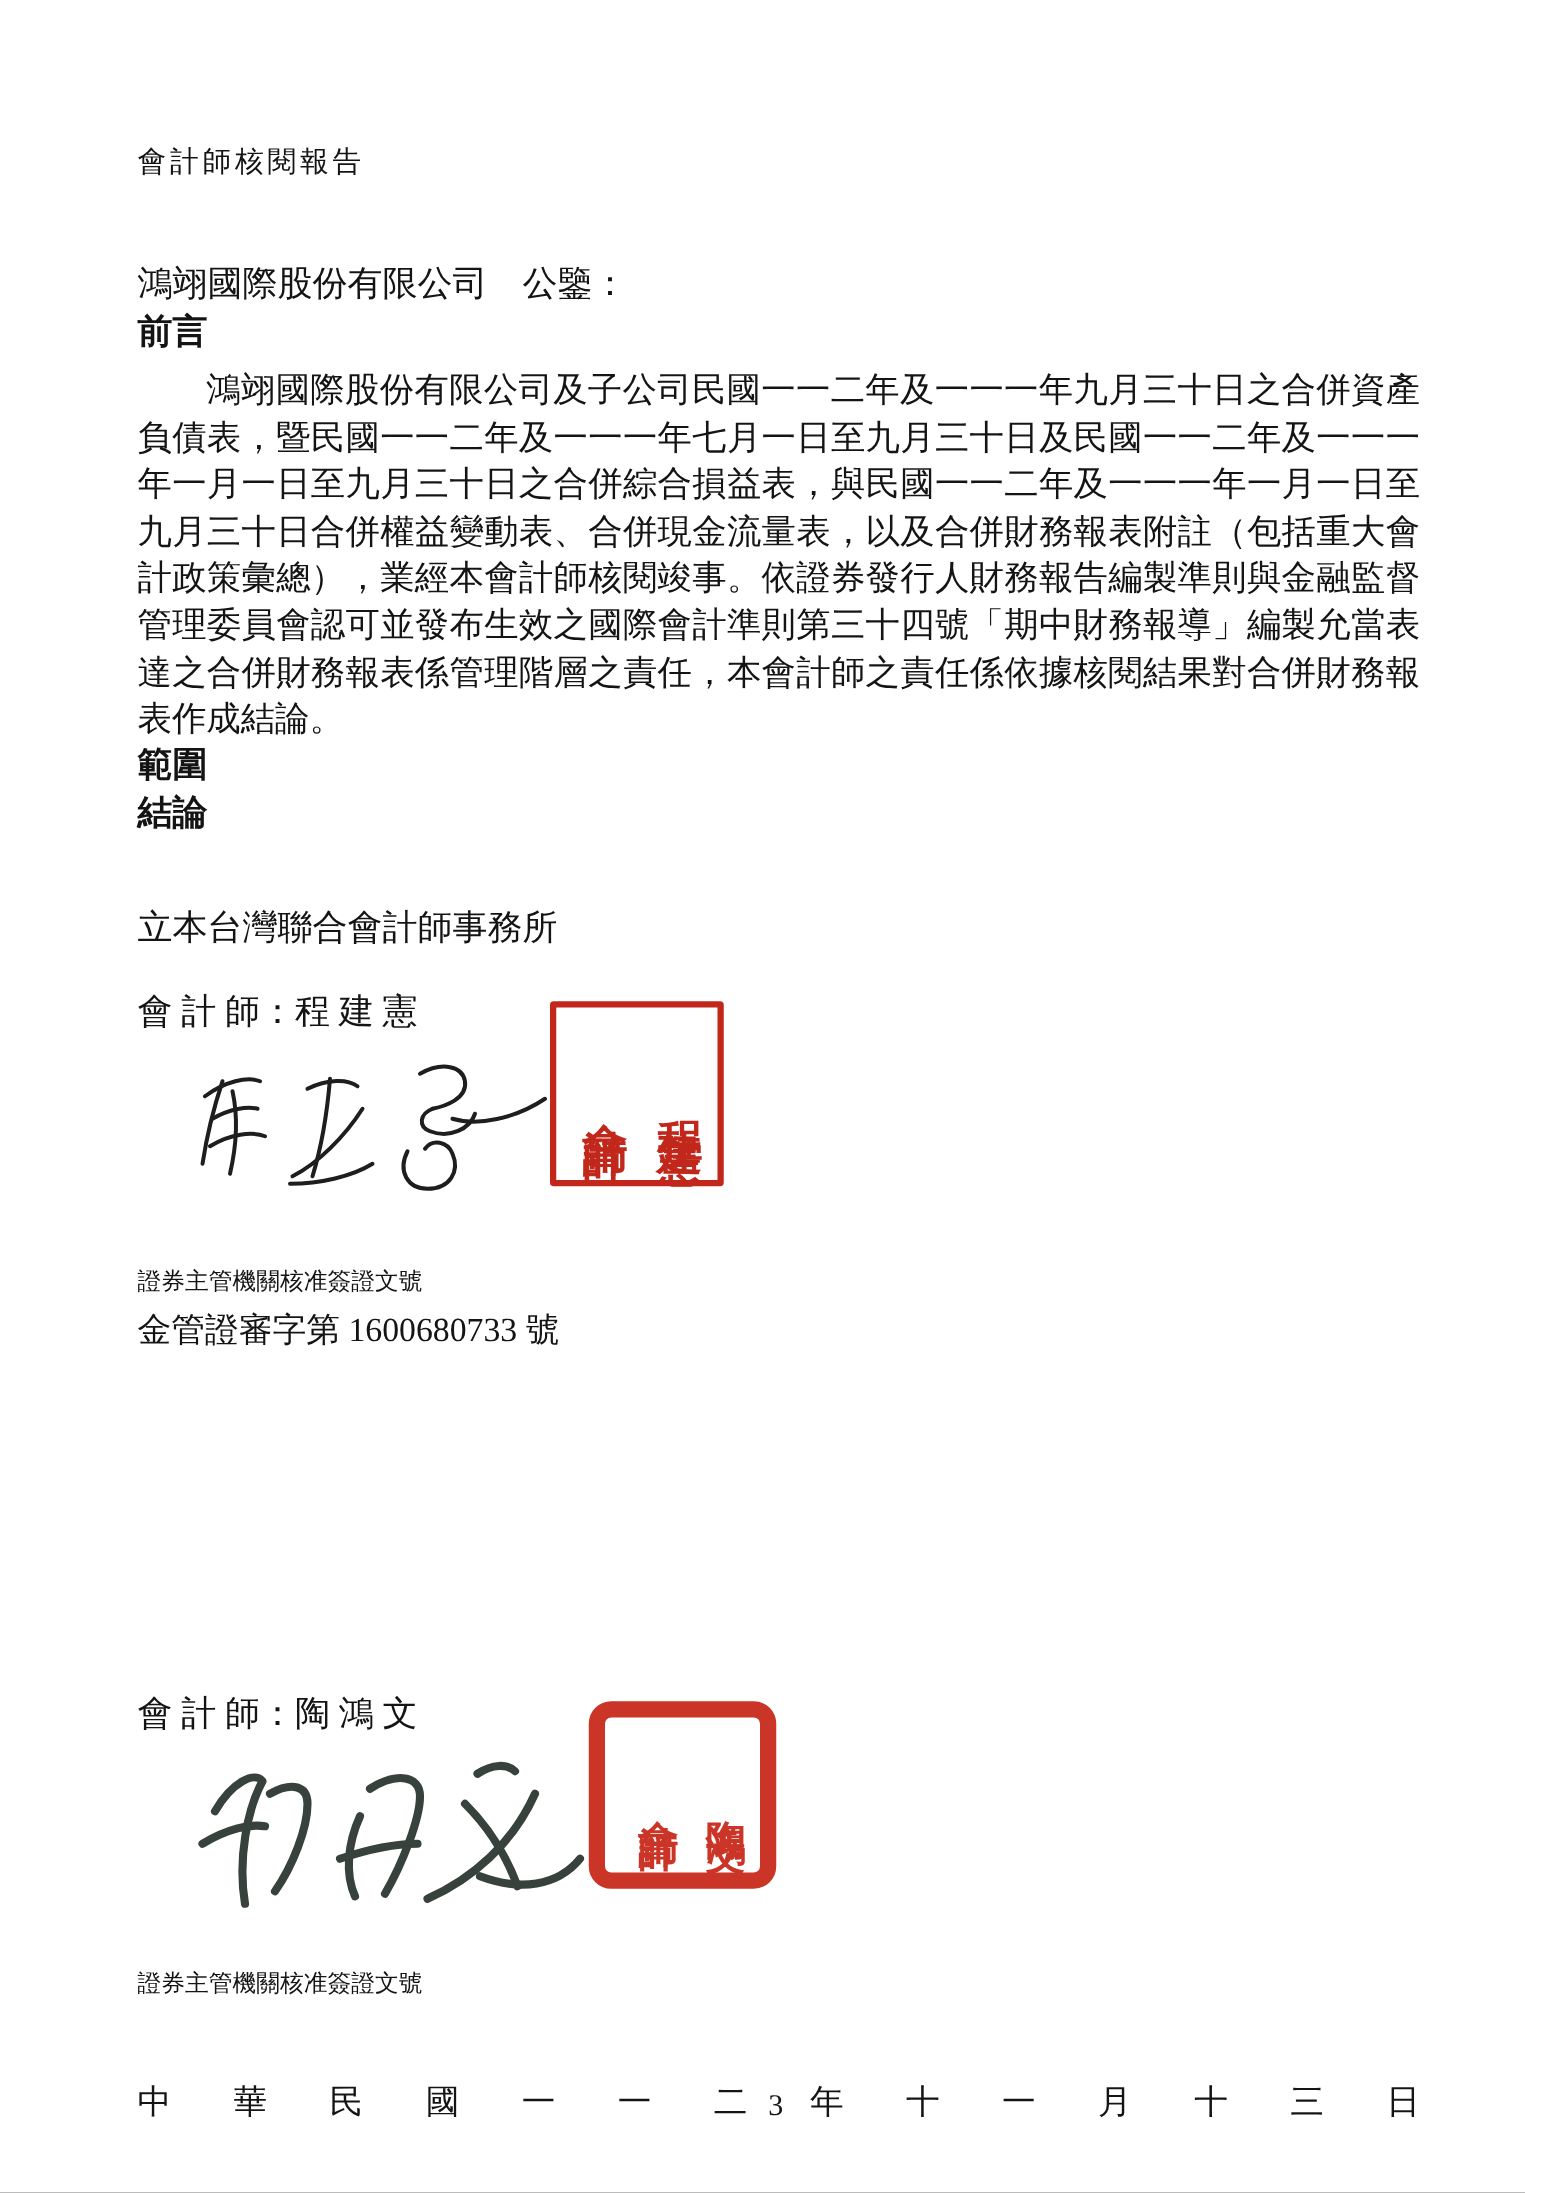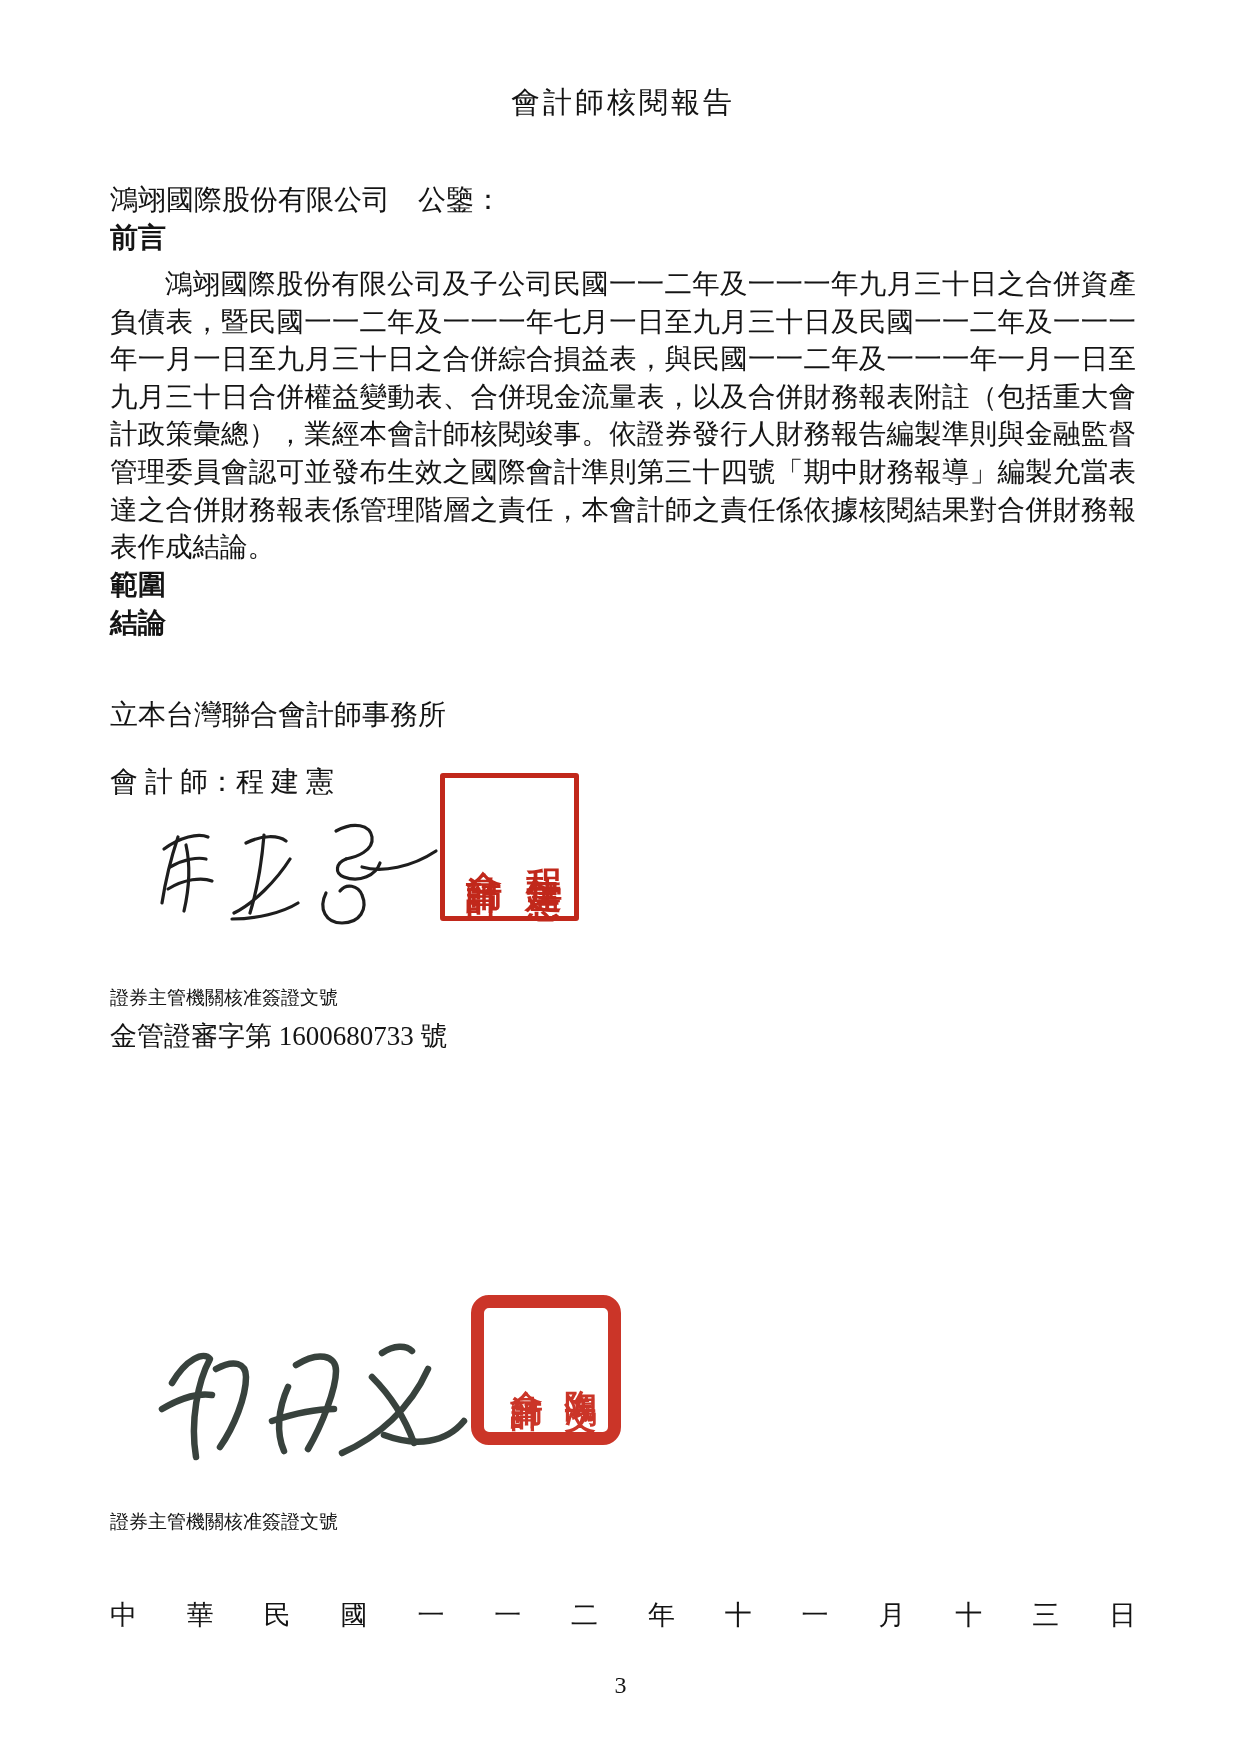--- a/index.html
+++ b/index.html
@@ -12,25 +12,25 @@
     font-family:"Liberation Serif","DejaVu Serif",serif;
     color:#141414;
   }
   .content{
     position:absolute;
     left:110px;top:0;
     width:1026px;
   }
   .doc-title{
     margin:0;
-    padding-top:83px;
-    font-size:29px;
+    padding-top:111px;
+    font-size:23px;
     font-weight:normal;
     letter-spacing:3px;
-    text-align:center;
+    text-align:left;
     line-height:38px;
   }
   .addressee{
     margin:60px 0 0 0;
     font-size:28px;
     line-height:38px;
   }
   .section{}
   .section h2{
     margin:0;
@@ -172,20 +172,21 @@
             <path d="M212,52 C232,58 262,52 286,36"></path>
           </svg>
           <div class="seal seal-cheng">程建憲
 會計師</div>
         </div>
         <p class="approval-caption">證券主管機關核准簽證文號</p>
         <p class="approval-number">金管證審字第 1600680733 號</p>
       </div>
 
       <div class="signer signer-right">
+        <p class="signer-label">會 計 師：陶 鴻 文</p>
         <div class="sig-area">
           <svg class="sig-svg sig-svg-tao" width="330" height="150" viewBox="0 0 330 150" fill="none" stroke="#38423d" stroke-width="6.5" stroke-linecap="round" stroke-linejoin="round">
             <path d="M34,58 C48,34 66,26 72,34 C60,56 52,96 58,132"></path>
             <path d="M24,84 C44,72 62,68 74,70"></path>
             <path d="M78,44 C96,34 108,38 108,52 C108,72 96,102 82,122"></path>
             <path d="M150,62 C140,84 138,108 146,126"></path>
             <path d="M158,40 C180,26 198,30 198,46 C198,64 184,100 170,124"></path>
             <path d="M134,96 C158,88 180,84 196,84"></path>
             <path d="M244,28 C256,20 268,20 274,26"></path>
             <path d="M234,52 C254,72 268,96 276,118"></path>

